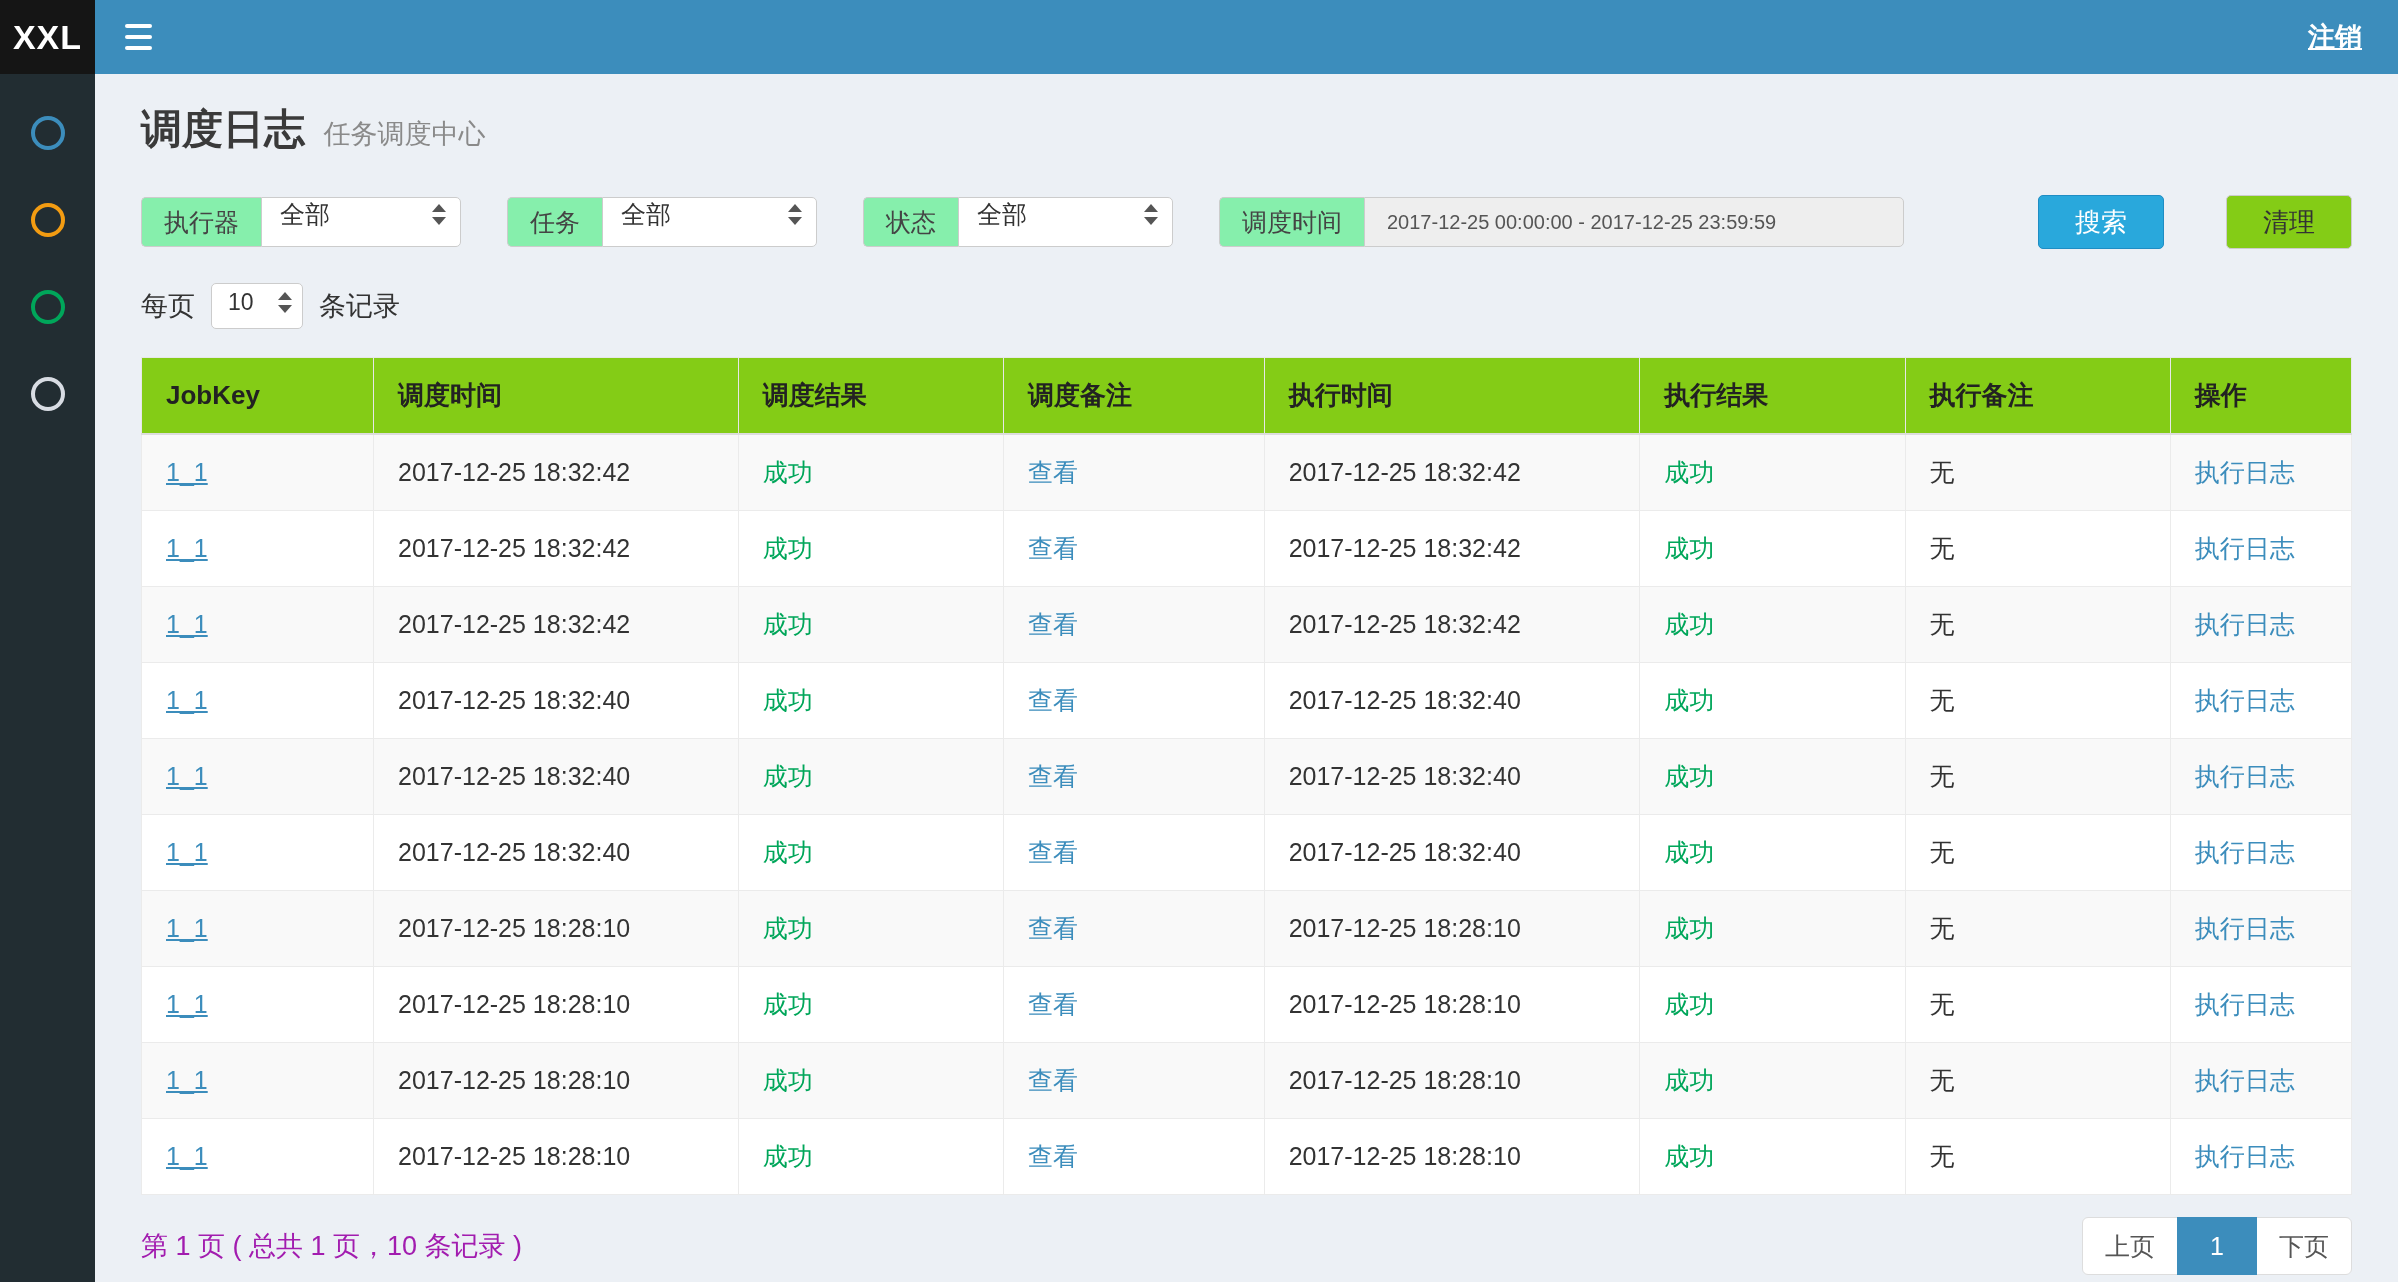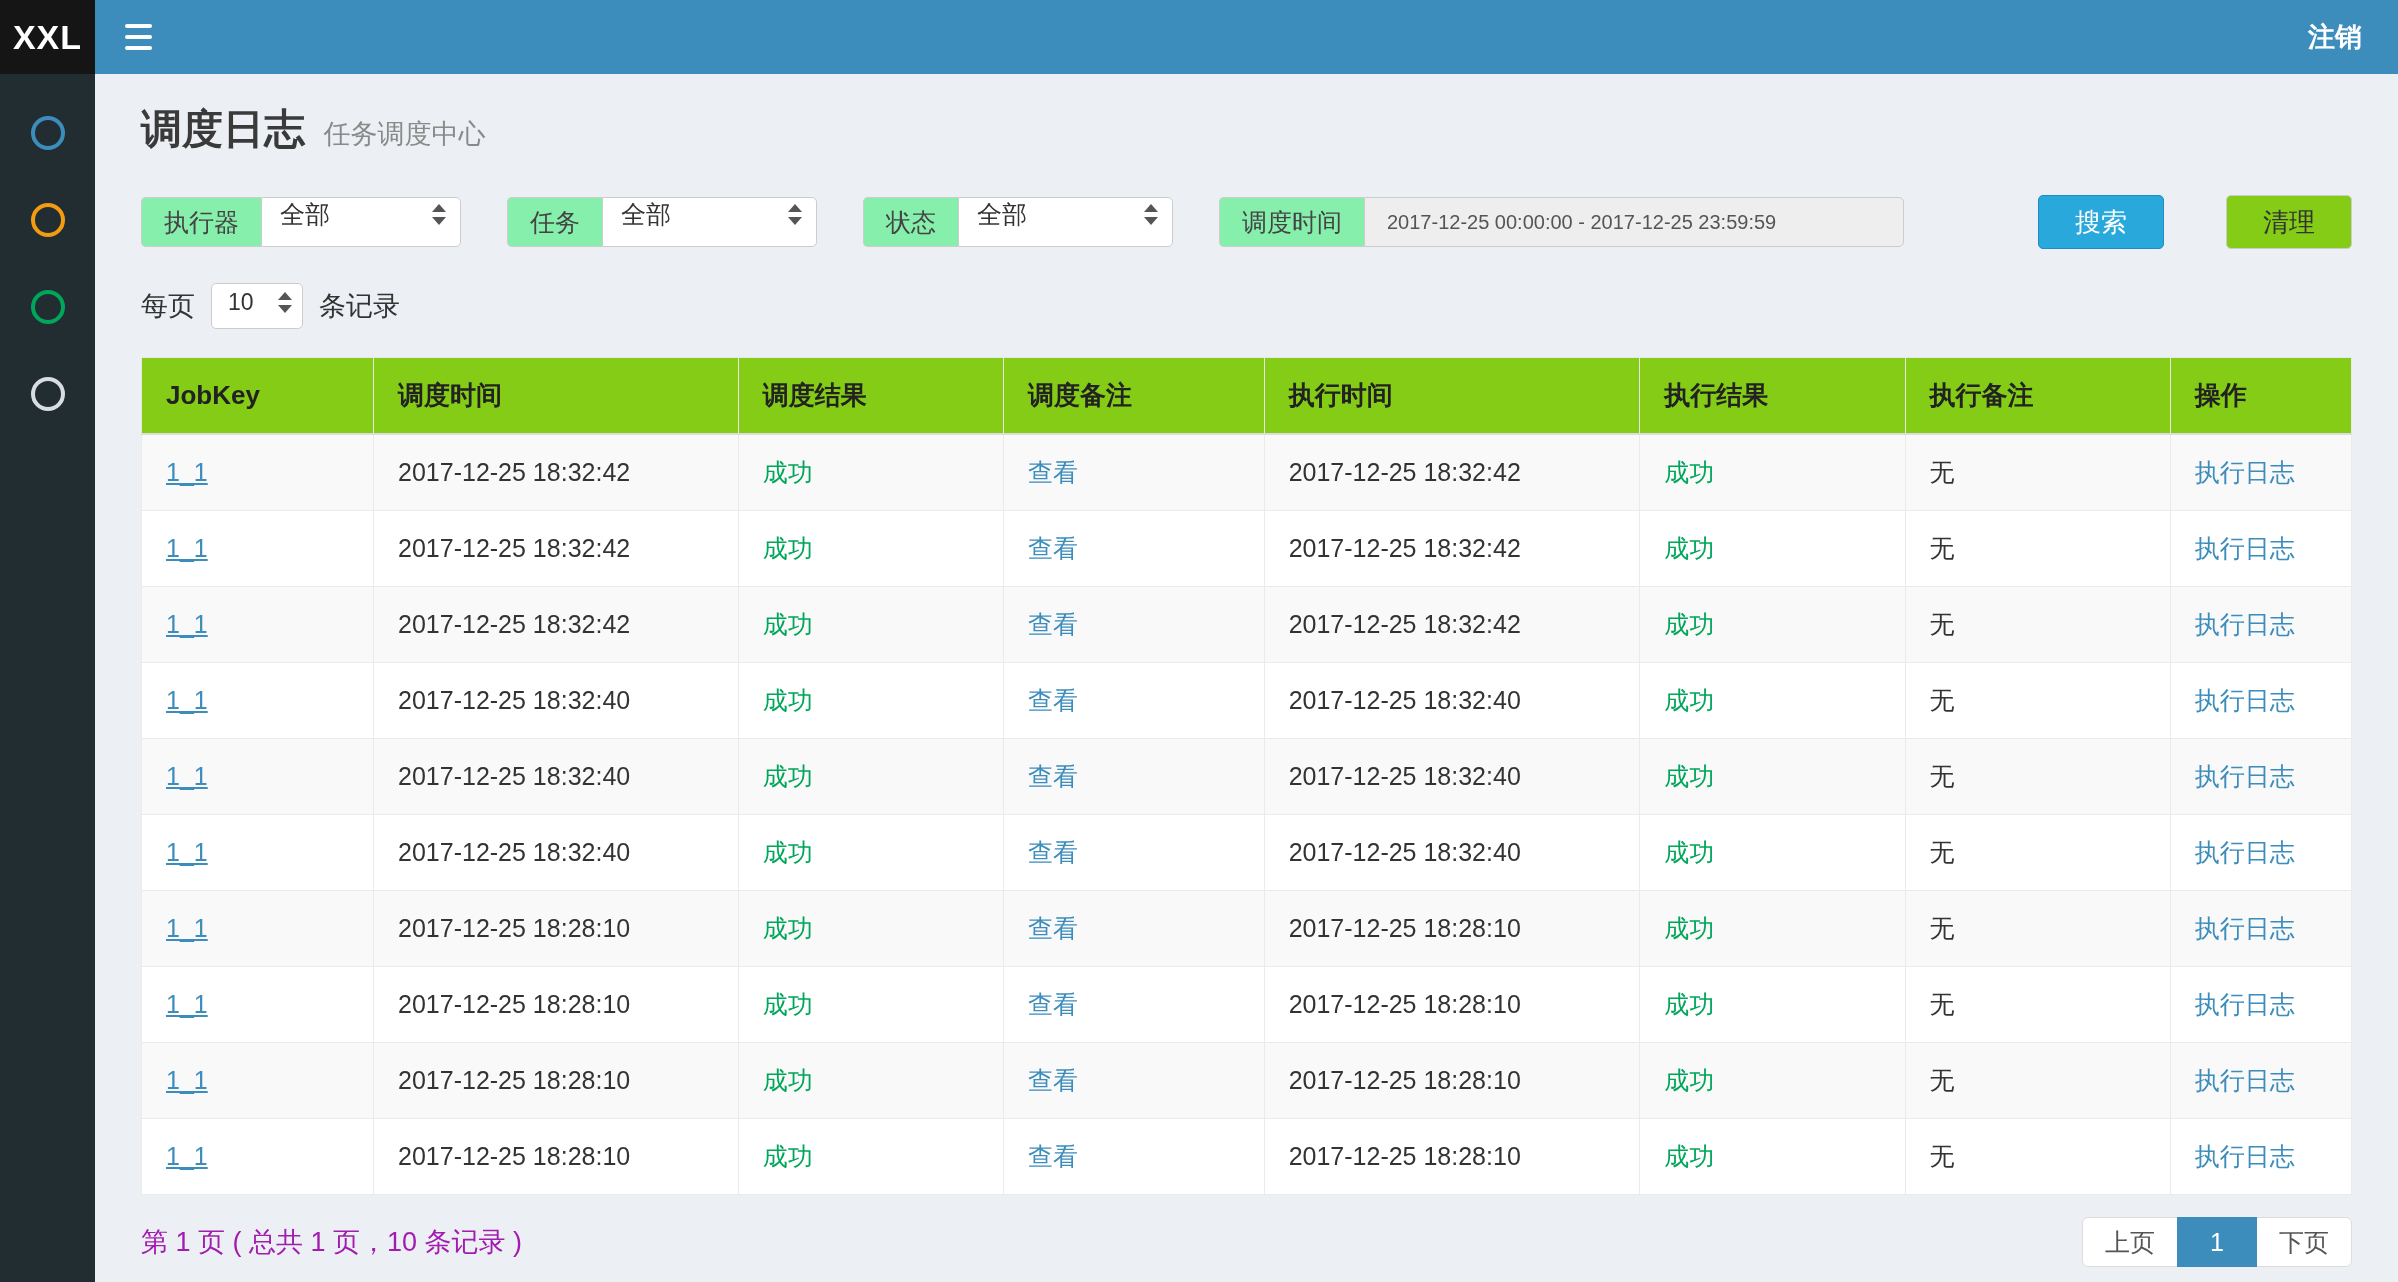--- a/index.html
+++ b/index.html
@@ -12,21 +12,21 @@
     width:2398px;height:1282px;overflow:hidden;
     font-family:"Liberation Sans","DejaVu Sans",sans-serif;
     background:var(--page-bg);
   }
   
   .navbar{height:74px;display:flex;align-items:stretch;background:var(--navbar);}
   .logo{width:95px;background:var(--logo-bg);color:#fff;display:flex;align-items:center;justify-content:center;
         font-size:34px;font-weight:700;letter-spacing:1px;cursor:pointer;}
   .hamburger{display:flex;flex-direction:column;justify-content:center;gap:7px;padding:0 30px;cursor:pointer;}
   .hamburger .bar{width:27px;height:4px;background:#fff;border-radius:2px;}
-  .logout{margin-left:auto;display:flex;align-items:center;padding:16px 36px;color:#fff;font-size:27px;font-weight:700;cursor:pointer;}
+  .logout{margin-left:auto;display:flex;align-items:center;padding:16px 36px;color:#fff;font-size:27px;font-weight:700;cursor:pointer;text-decoration:underline;}
   
   .sidebar{position:fixed;left:0;top:74px;bottom:0;width:95px;background:var(--sidebar);}
   .sidebar-menu{padding-top:42px;display:flex;flex-direction:column;gap:53px;align-items:center;}
   .side-circle{width:34px;height:34px;border-radius:50%;border:4px solid #fff;cursor:pointer;}
   
   .content{margin-left:95px;padding:28px 46px 0;min-height:1208px;}
   .page-header{padding-left:0;}
   .title{font-size:41px;font-weight:700;color:#3a3a3a;}
   .subtitle{font-size:27px;color:#8a8a8a;margin-left:14px;}
   
@@ -55,21 +55,21 @@
                  border:1px solid #e7e7e7;border-bottom:2px solid #ddd;background:#84cc16;white-space:nowrap;}
   .log-table td{font-size:25px;color:#333;padding:21px 24px;border:1px solid #ebebeb;white-space:nowrap;}
   .log-table tbody tr:nth-child(odd){background:#f9f9f9;}
   .link{color:var(--link);text-decoration:none;cursor:pointer;}
   .jobkey{text-decoration:underline;}
   .success{color:var(--success);}
   
   .table-footer{display:flex;align-items:center;justify-content:space-between;margin-top:22px;padding-bottom:24px;}
   .summary{font-size:27px;color:#a21caf;}
   .pagination{display:flex;}
-  .page-btn{min-width:80px;height:50px;display:flex;align-items:center;justify-content:center;background:#fff;
+  .page-btn{min-width:80px;height:58px;display:flex;align-items:center;justify-content:center;background:#fff;
             border:1px solid #ddd;font-size:25px;color:#555;margin-left:-1px;cursor:pointer;padding:0 22px;}
   .page-btn.prev{border-radius:6px 0 0 6px;margin-left:0;}
   .page-btn.next{border-radius:0 6px 6px 0;}
   .page-btn.current{background:var(--active-page);border-color:var(--active-page);color:#fff;position:relative;z-index:1;}
 </style>
 </head>
 <body>
 
 <header class="navbar">
   <div class="logo">XXL</div>

